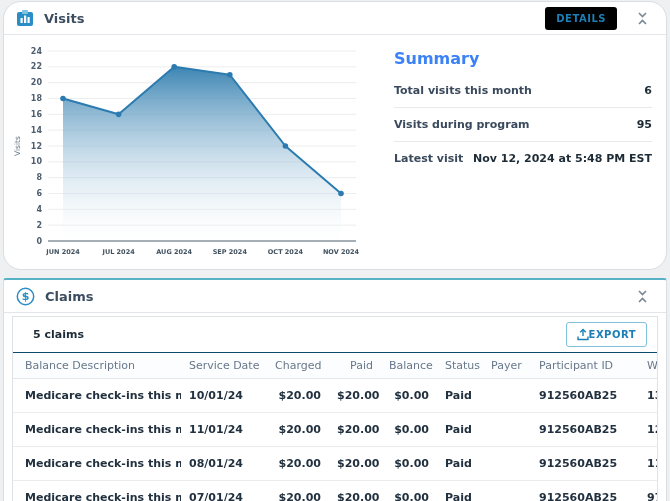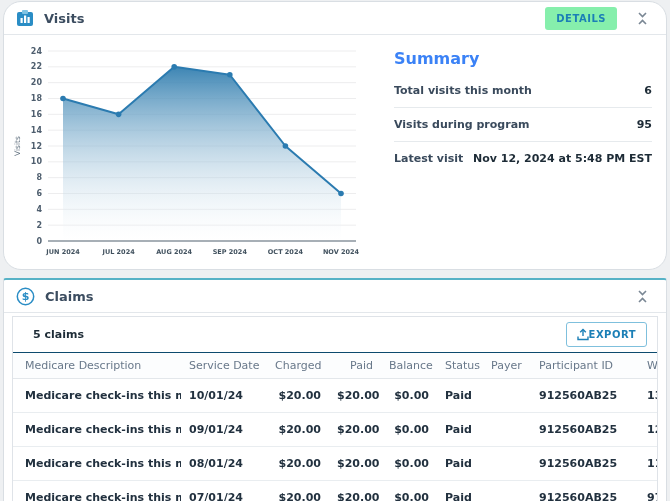--- a/index.html
+++ b/index.html
@@ -5,21 +5,21 @@
   * { margin:0; padding:0; box-sizing:border-box; }
   html,body { width:670px; height:501px; overflow:hidden;
     font-family:"DejaVu Sans","Liberation Sans",sans-serif;
     background:#eef0f2; }
   .card { background:#fff; border:1px solid #d9dee3; border-radius:3px;
     margin:1px 3px 0 3px; }
   .card-header { display:flex; align-items:center; height:33px;
     padding:0 14px 0 12px; border-bottom:1px solid #e3e7eb; }
   .card-title { font-size:13px; font-weight:bold; color:#3c4d60; margin-left:10px; }
   .spacer { flex:1; }
-  .details-btn { background:#86efac; color:#1b7fb6; border:none; border-radius:3px;
+  .details-btn { background:#000000; color:#1b7fb6; border:none; border-radius:3px;
     font-family:inherit; font-size:10px; font-weight:bold; letter-spacing:.5px;
     padding:6px 11px; cursor:pointer; margin-right:16px; }
   .collapse-btn { background:none; border:none; cursor:pointer; padding:2px; line-height:0; }
 
   
   #visits-card { height:269px;border-radius:18px; }
   .visits-body { display:flex; height:234px; }
   .chart-wrap { width:368px; padding:4px 0 0 8px; }
   .summary-wrap { flex:1; padding:12px 14px 0 22px; }
   .summary-heading { font-size:16px; font-weight:bold; color:#3b82f6; padding:2px 0 6px 0; }
@@ -177,21 +177,21 @@
             <path d="M3.2 4.2 L6 1.4 L8.8 4.2" stroke="#1b7fb6" stroke-width="1.4" fill="none"></path>
             <path d="M1 8.5 L1 11.5 L11 11.5 L11 8.5" stroke="#1b7fb6" stroke-width="1.4" fill="none"></path>
           </svg>
         </span>
         <span>EXPORT</span>
       </button>
     </div>
     <table>
       <thead>
           <tr>
-            <th>Medicare Description</th>
+            <th>Balance Description</th>
             <th>Service Date</th>
             <th>Charged</th>
             <th>Paid</th>
             <th>Balance</th>
             <th>Status</th>
             <th>Payer</th>
             <th>Participant ID</th>
             <th>Welld Transaction ID</th>
           </tr>
         </thead>
@@ -202,21 +202,21 @@
             <td>$20.00</td>
             <td>$20.00</td>
             <td>$0.00</td>
             <td>Paid</td>
             <td></td>
             <td>912560AB25</td>
             <td>1385696</td>
           </tr>
           <tr>
             <td>Medicare check-ins this mon...</td>
-            <td>09/01/24</td>
+            <td>11/01/24</td>
             <td>$20.00</td>
             <td>$20.00</td>
             <td>$0.00</td>
             <td>Paid</td>
             <td></td>
             <td>912560AB25</td>
             <td>1214333</td>
           </tr>
           <tr>
             <td>Medicare check-ins this mon...</td>

